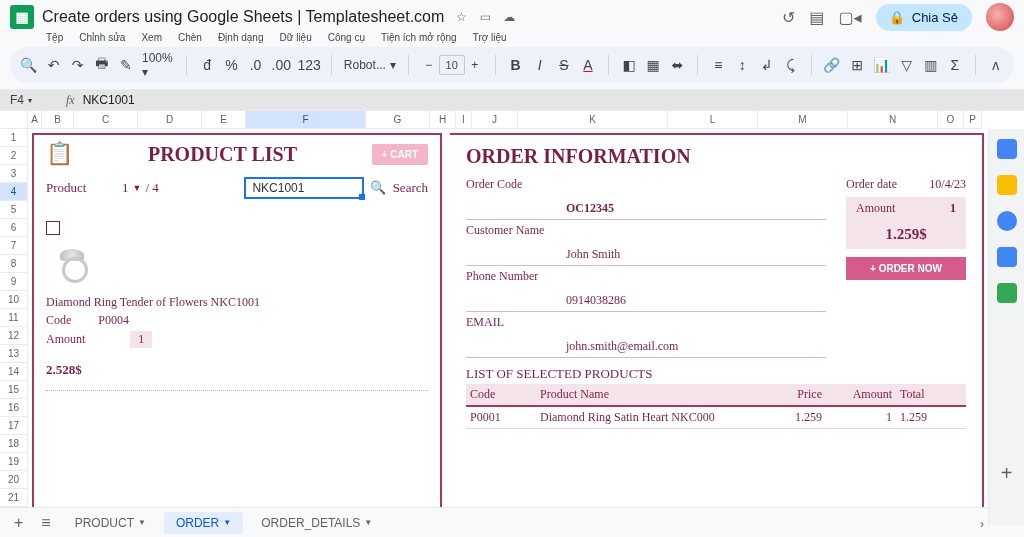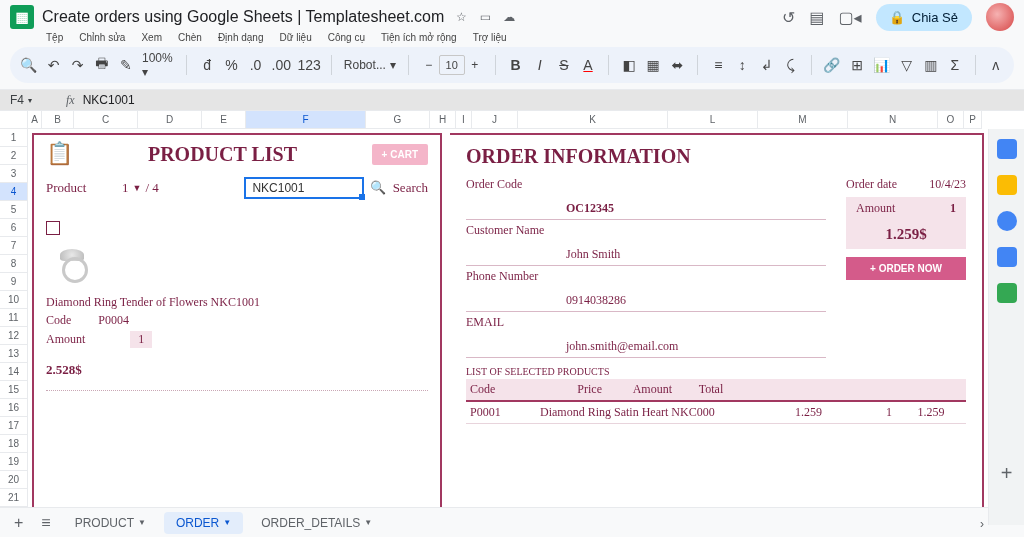--- a/index.html
+++ b/index.html
@@ -79,24 +79,24 @@
   .oi-right { width:120px;}
   .oi-row { display:flex; border-bottom:1px solid #d9b8c6; padding:3px 0; font-size:12px;}
   .oi-row .k { flex:0 0 100px; color:#7a1f44; font-family:'Georgia',serif;}
   .oi-row .v { color:#7a1f44; font-family:'Georgia',serif;margin-top:24px;}
   .oi-row .v.bold { font-weight:bold;}
   .od-row { display:flex; justify-content:space-between; font-family:'Georgia',serif; color:#7a1f44; font-size:12px; padding:3px 0;}
   .amt-box { background:#f5e3ea; display:flex; justify-content:space-between; padding:4px 10px; font-family:'Georgia',serif; color:#7a1f44; margin-top:2px;}
   .total-box { background:#f5e3ea; text-align:center; font-weight:bold; font-size:15px; color:#7a1f44; padding:6px 0; font-family:'Georgia',serif;}
   .order-btn { background:#d45b8a; color:#fff; border:none; width:100%; padding:6px 0; font-size:10px; font-weight:bold; margin-top:8px;}
 
-  .lsp-title { font-family:'Georgia',serif; color:#7a1f44; font-size:10px; padding:8px 16px 2px 16px;}
+  .lsp-title { font-family:'Georgia',serif; color:#7a1f44; font-size:13px; padding:8px 16px 2px 16px;}
   .lsp-head { display:flex; background:#f5e3ea; font-family:'Georgia',serif; color:#7a1f44; font-size:12px; margin:0 16px; border-bottom:2px solid #a13860;}
   .lsp-head div, .lsp-row div { padding:3px 4px;}
-  .c-code{width:70px;} .c-name{flex:1;} .c-price{width:70px; text-align:right;} .c-amt{width:70px; text-align:right;} .c-tot{width:70px; text-align:center;}
+  .c-code{width:70px;} .c-name{flex:1;} .c-price{width:70px; text-align:right;} .c-amt{width:70px; text-align:right;} .c-tot{width:70px; text-align:left;}
   .lsp-row { display:flex; font-family:'Georgia',serif; color:#7a1f44; font-size:12px; margin:0 16px; border-bottom:1px solid #e8d4dc;}
 
   .sidebar { position:absolute; right:0; top:0; bottom:0; width:36px; background:#f1f3f4; border-left:1px solid #e8eaed; display:flex; flex-direction:column; align-items:center; gap:16px; padding-top:10px;}
   .sidebar .sic { width:20px; height:20px; border-radius:4px;}
   .sic.cal{background:#4285f4;} .sic.keep{background:#fbbc04;} .sic.tasks{background:#4285f4; border-radius:50%;} .sic.cont{background:#4285f4;} .sic.maps{background:#34a853;}
   .sidebar .plus{ font-size:20px; color:#5f6368; margin-top:auto; margin-bottom:40px;}
 
   .tabs { position:absolute; bottom:0; left:0; right:36px; height:30px; background:#f8f9fa; border-top:1px solid #e8eaed; display:flex; align-items:center; padding:0 8px; gap:6px;}
   .tabs .tic { font-size:16px; color:#5f6368; padding:0 6px;}
   .tab { padding:4px 12px; font-size:12px; color:#5f6368; display:flex; align-items:center; gap:4px;}
@@ -324,20 +324,21 @@
                 <span>Amount</span>
                 <span style="font-weight:bold">1</span>
               </div>
             <div class="total-box">1.259$</div>
             <button class="order-btn">+ ORDER NOW</button>
           </div>
         </div>
         <div class="lsp-title">LIST OF SELECTED PRODUCTS</div>
         <div class="lsp-head">
           <div class="c-code">Code</div>
+          <div class="c-name">Product Name</div>
           <div class="c-price">Price</div>
           <div class="c-amt">Amount</div>
           <div class="c-tot">Total</div>
         </div>
         <div class="lsp-row">
           <div class="c-code">P0001</div>
           <div class="c-name">Diamond Ring Satin Heart NKC000</div>
           <div class="c-price">1.259</div>
           <div class="c-amt">1</div>
           <div class="c-tot">1.259</div>

